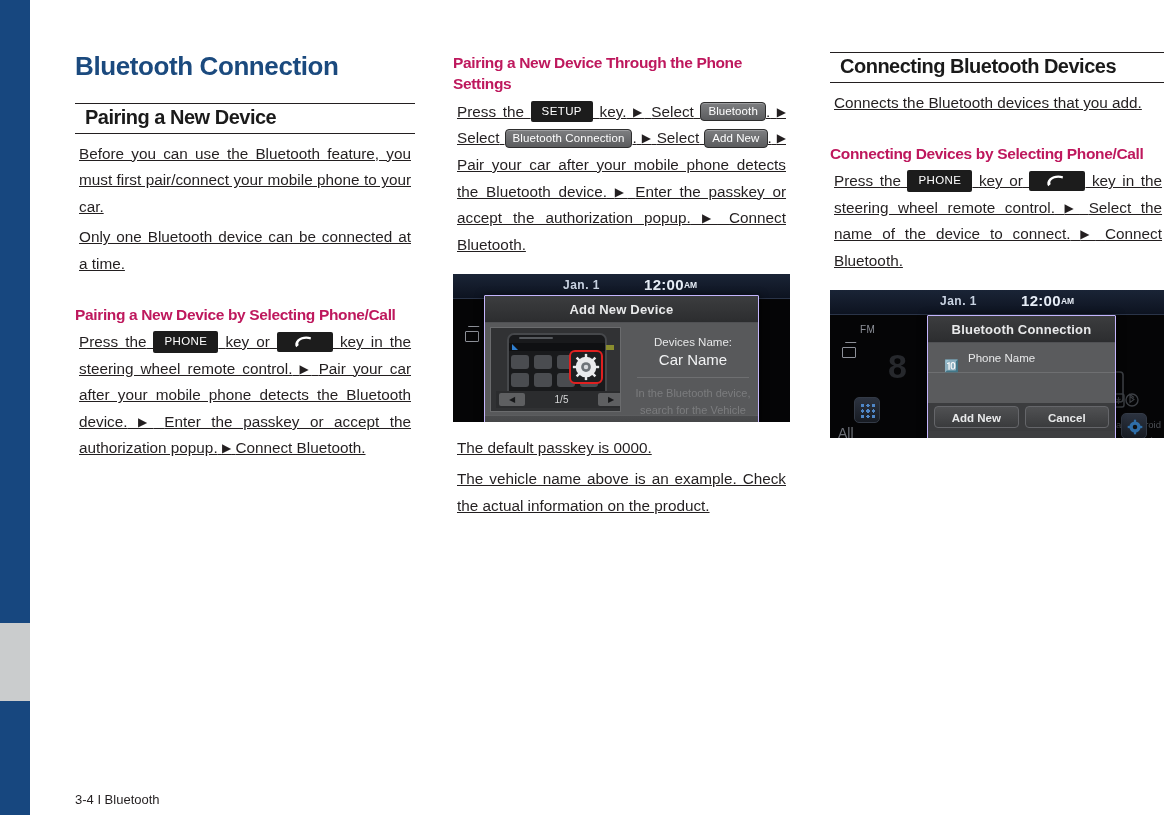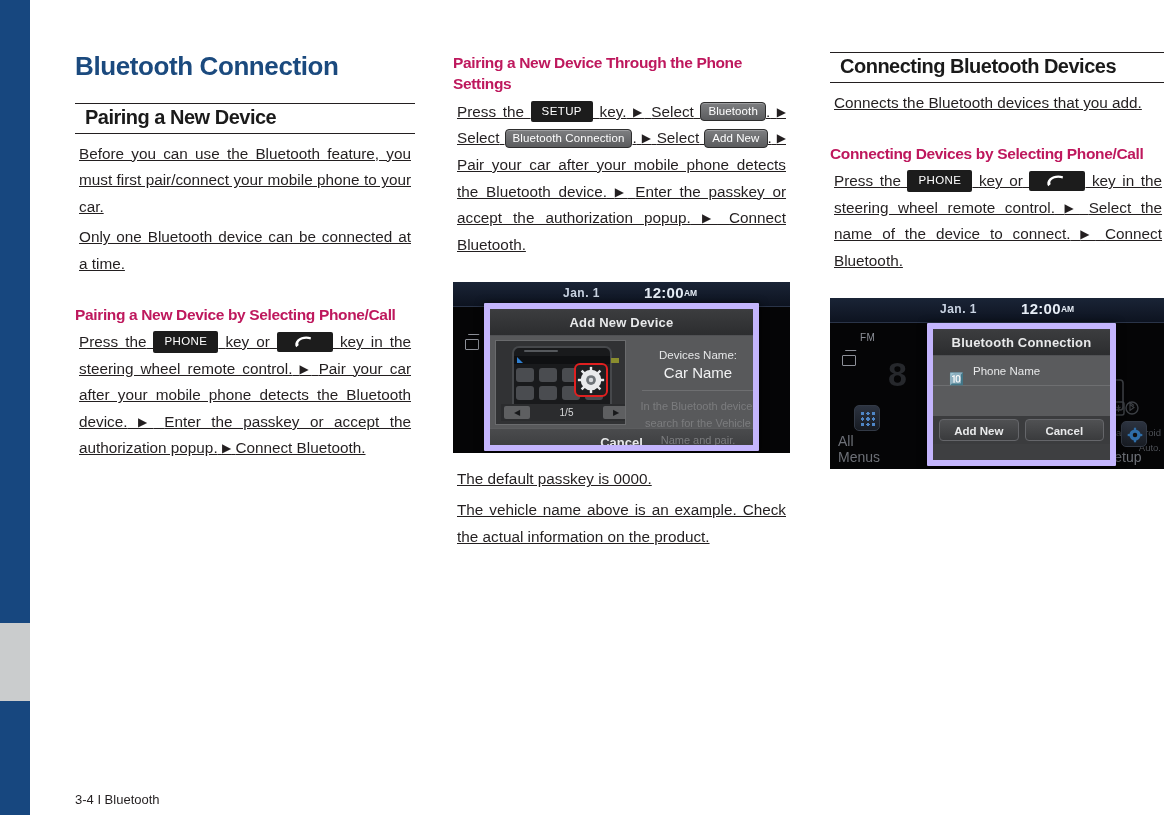--- a/index.html
+++ b/index.html
@@ -79,22 +79,22 @@
     border:1px solid #2d2d2d;
     font-size:11.5px; letter-spacing:0.1px;
     padding:3px 7px; border-radius:4px;
     box-shadow:inset 0 1px 0 rgba(255,255,255,.25);
     background-image:linear-gradient(#7e7f81,#5b5c5e);
   }
   .arrow { font-size:12px; position:relative; top:-1px; }
 
   
   .shot {
-    position:relative; width:337px; height:171px;
-    background:#a3a3a3; overflow:hidden; margin-top:24px;
+    position:relative; width:337px; height:148px;
+    background:#a3a3a3; overflow:hidden; margin-top:16px;
     font-family:"Liberation Sans", sans-serif;
   }
   .shot .statusbar {
     position:absolute; left:0; top:0; width:100%; height:25px;
     background:linear-gradient(#1a2436,#0d1320);
     border-bottom:1px solid #2a3448;
     color:#ccd6e6;
   }
   .shot .sb-date {
     position:absolute; left:110px; top:4px;
@@ -151,21 +151,21 @@
       radial-gradient(circle 1.6px at 13.5px 8px,#4f86c6 99%,transparent 100%),
       radial-gradient(circle 1.6px at 2.5px 13.5px,#4f86c6 99%,transparent 100%),
       radial-gradient(circle 1.6px at 8px 13.5px,#4f86c6 99%,transparent 100%),
       radial-gradient(circle 1.6px at 13.5px 13.5px,#4f86c6 99%,transparent 100%);
   }
 
   
   .dlg {
     position:absolute; border-radius:1px; overflow:hidden;
     background:#3e3f41; box-shadow:0 2px 10px rgba(0,0,0,.8);
-    border:6px solid #c4b5fd;
+    border:1px solid #c4b5fd;
   }
   .dlg-title {
     height:27px; line-height:27px; text-align:center;
     font-size:13px; color:#e8e9ea; font-weight:bold; letter-spacing:.2px;
     background:linear-gradient(#3c3d3f,#2c2d2f);
     border-bottom:1px solid #505154;
   }
 
   
   #dlg-add { left:31px; top:21px; width:275px; height:148px; }

